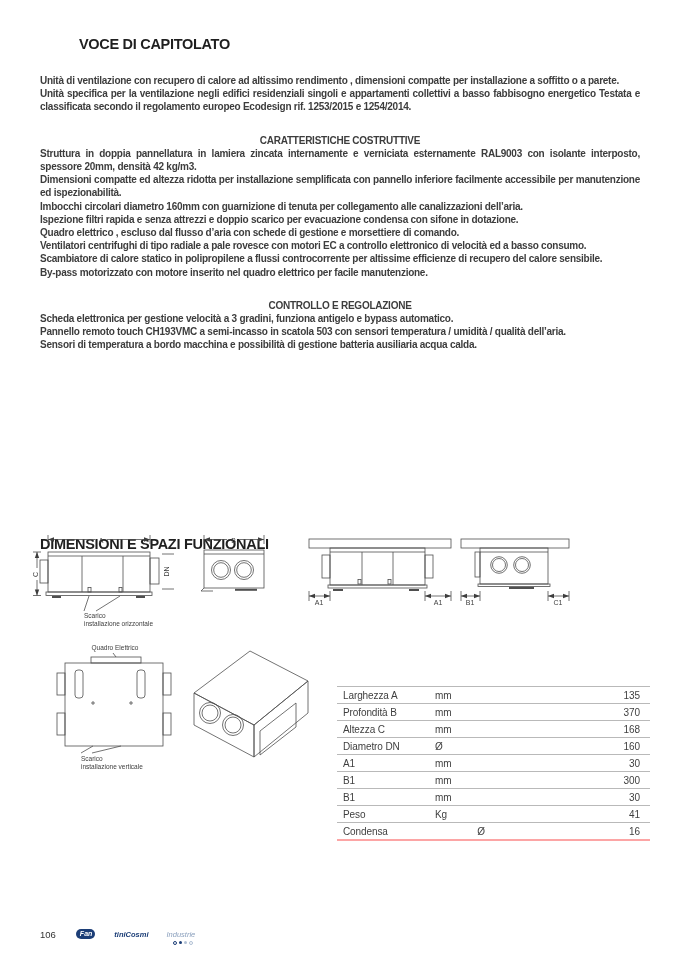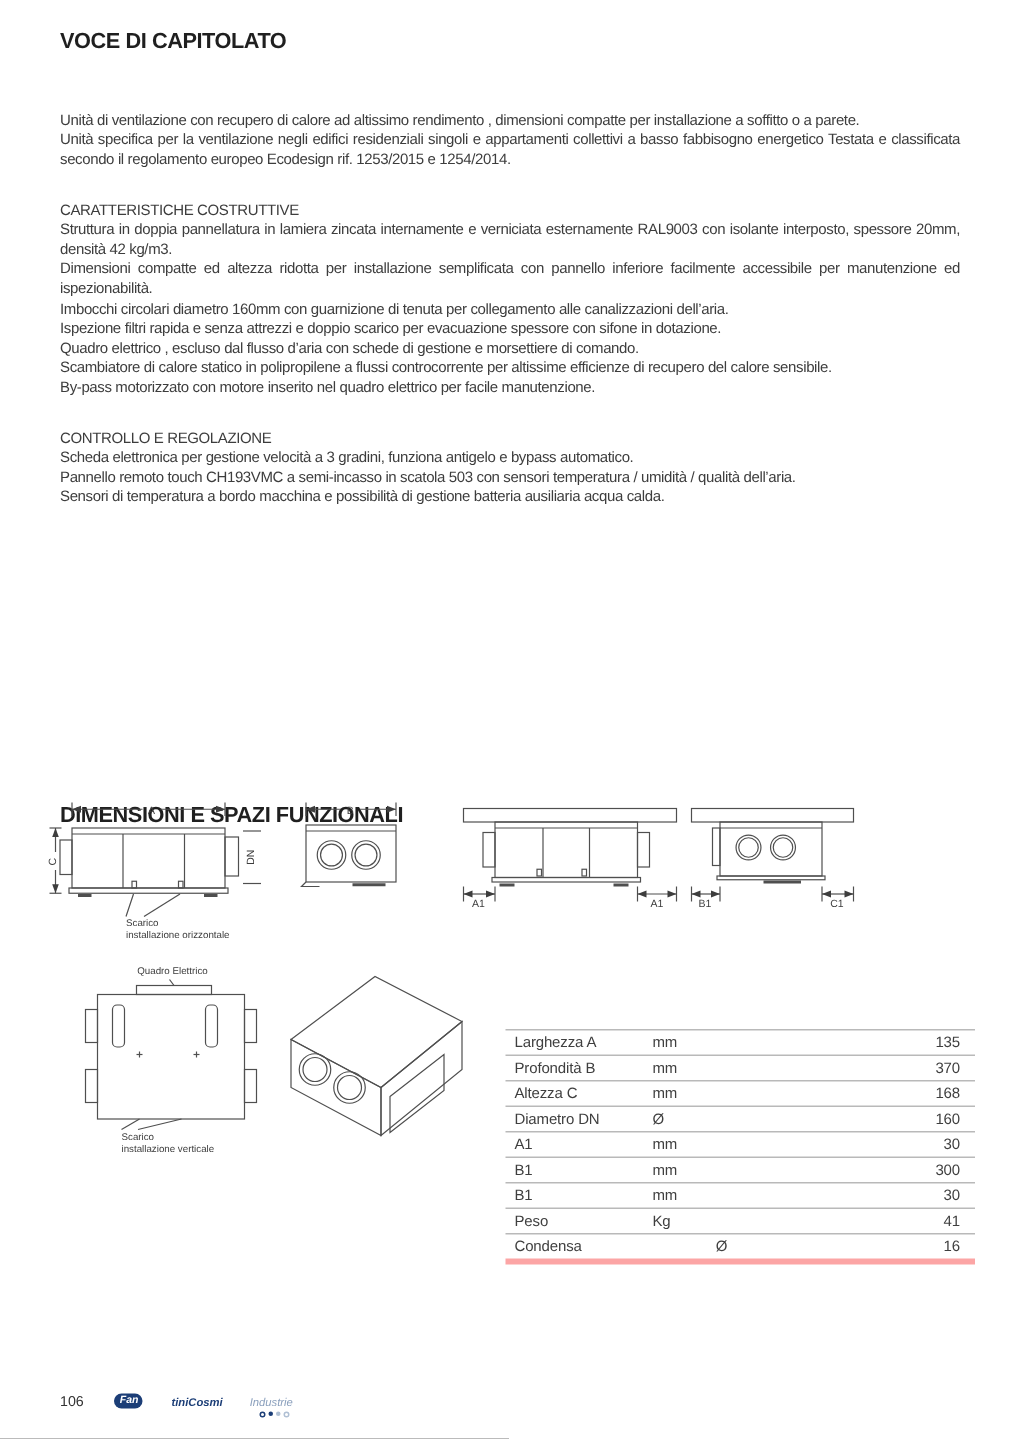--- a/index.html
+++ b/index.html
@@ -5,29 +5,29 @@
   html,body{margin:0;padding:0;background:#888;}
   .page{
     position:relative;width:678px;height:959px;background:#ffffff;
     margin:0 auto;overflow:hidden;
     font-family:"Liberation Sans",sans-serif;color:#3d3d3d;
   }
   .h1{
     position:absolute;left:40px;font-weight:bold;font-size:14.5px;
     letter-spacing:-0.3px;color:#1f1f1f;white-space:nowrap;
   }
-  .h1.voce{top:20px;}
+  .h1.voce{top:36px;margin-left:39px;}
   .h1.dimensioni{top:490px;margin-top:46px;}
   .textflow{
     position:absolute;left:40px;top:74px;width:600px;
     font-size:10px;letter-spacing:-0.25px;line-height:13.2px;
   }
   .block{margin:0 0 20px 0;}
-  .block p{margin:0;text-align:justify;}
-  .block .sec-heading{text-align:left;}
+  .block p{margin:0;text-align:justify;font-weight:bold;}
+  .block .sec-heading{text-align:center;}
   
   svg{position:absolute;overflow:visible;}
   svg line,svg rect,svg circle,svg polyline,svg polygon,svg path{
     stroke:#4f4f4f;stroke-width:0.8;fill:none;
   }
   svg polygon.arrow{fill:#3d3d3d;stroke:none;}
   svg .thick{stroke-width:2;}
   svg text{
     font-family:"Liberation Sans",sans-serif;font-size:7px;
     fill:#3d3d3d;stroke:none;letter-spacing:0;
@@ -38,21 +38,21 @@
   }
   .cap-scarico-h{left:84px;top:612px;}
   .cap-quadro{left:84px;top:644px;width:62px;text-align:center;white-space:nowrap;}
   .cap-scarico-v{left:81px;top:755px;}
   
   .dim-table{
     position:absolute;left:337px;top:686px;width:313px;font-size:10px;
     letter-spacing:-0.1px;color:#3f3f3f;
   }
   .trow{display:flex;align-items:center;height:16px;border-top:1px solid #b9b9b9;}
-  .trow:last-child{border-bottom:4px solid #fca5a5;gap:44px;}
+  .trow:last-child{border-bottom:2px solid #fca5a5;gap:44px;}
   .trow .tlabel{width:92px;padding-left:6px;}
   .trow .tunit{width:110px;}
   .trow .tvalue{flex:1;text-align:right;padding-right:10px;}
   
   .footer{position:absolute;left:40px;top:929px;display:flex;align-items:flex-start;justify-content:space-between;}
   .page-number{font-size:9.5px;color:#333;}
   .logo{margin-left:20px;line-height:9px;}
   .logo-row{display:flex;align-items:center;white-space:nowrap;gap:18px;}
   .logo-capsule{
     background:#1c3e77;color:#fff;border-radius:6px;padding:1px 3px 1px 4px;
@@ -77,22 +77,23 @@
   <div class="textflow">
     <div class="block">
       <p>Unità di ventilazione con recupero di calore ad altissimo rendimento , dimensioni compatte per installazione a soffitto o a parete.</p>
       <p>Unità specifica per la ventilazione negli edifici residenziali singoli e appartamenti collettivi a basso fabbisogno energetico Testata e classificata secondo il regolamento europeo Ecodesign rif. 1253/2015 e 1254/2014.</p>
     </div>
     <div class="block">
       <p class="sec-heading">CARATTERISTICHE COSTRUTTIVE</p>
       <p>Struttura in doppia pannellatura in lamiera zincata internamente e verniciata esternamente RAL9003 con isolante interposto, spessore 20mm, densità 42 kg/m3.</p>
       <p>Dimensioni compatte ed altezza ridotta per installazione semplificata con pannello inferiore facilmente accessibile per manutenzione ed ispezionabilità.</p>
       <p>Imbocchi circolari diametro 160mm con guarnizione di tenuta per collegamento alle canalizzazioni dell’aria.</p>
-      <p>Ispezione filtri rapida e senza attrezzi e doppio scarico per evacuazione spessore con sifone in dotazione.</p>
+      <p>Ispezione filtri rapida e senza attrezzi e doppio scarico per evacuazione condensa con sifone in dotazione.</p>
       <p>Quadro elettrico , escluso dal flusso d’aria con schede di gestione e morsettiere di comando.</p>
+      <p>Ventilatori centrifughi di tipo radiale a pale rovesce con motori EC a controllo elettronico di velocità ed a basso consumo.</p>
       <p>Scambiatore di calore statico in polipropilene a flussi controcorrente per altissime efficienze di recupero del calore sensibile.</p>
       <p>By-pass motorizzato con motore inserito nel quadro elettrico per facile manutenzione.</p>
     </div>
     <div class="block">
       <p class="sec-heading">CONTROLLO E REGOLAZIONE</p>
       <p>Scheda elettronica per gestione velocità a 3 gradini, funziona antigelo e bypass automatico.</p>
       <p>Pannello remoto touch CH193VMC a semi-incasso in scatola 503 con sensori temperatura / umidità / qualità dell’aria.</p>
       <p>Sensori di temperatura a bordo macchina e possibilità di gestione batteria ausiliaria acqua calda.</p>
     </div>
   </div>

